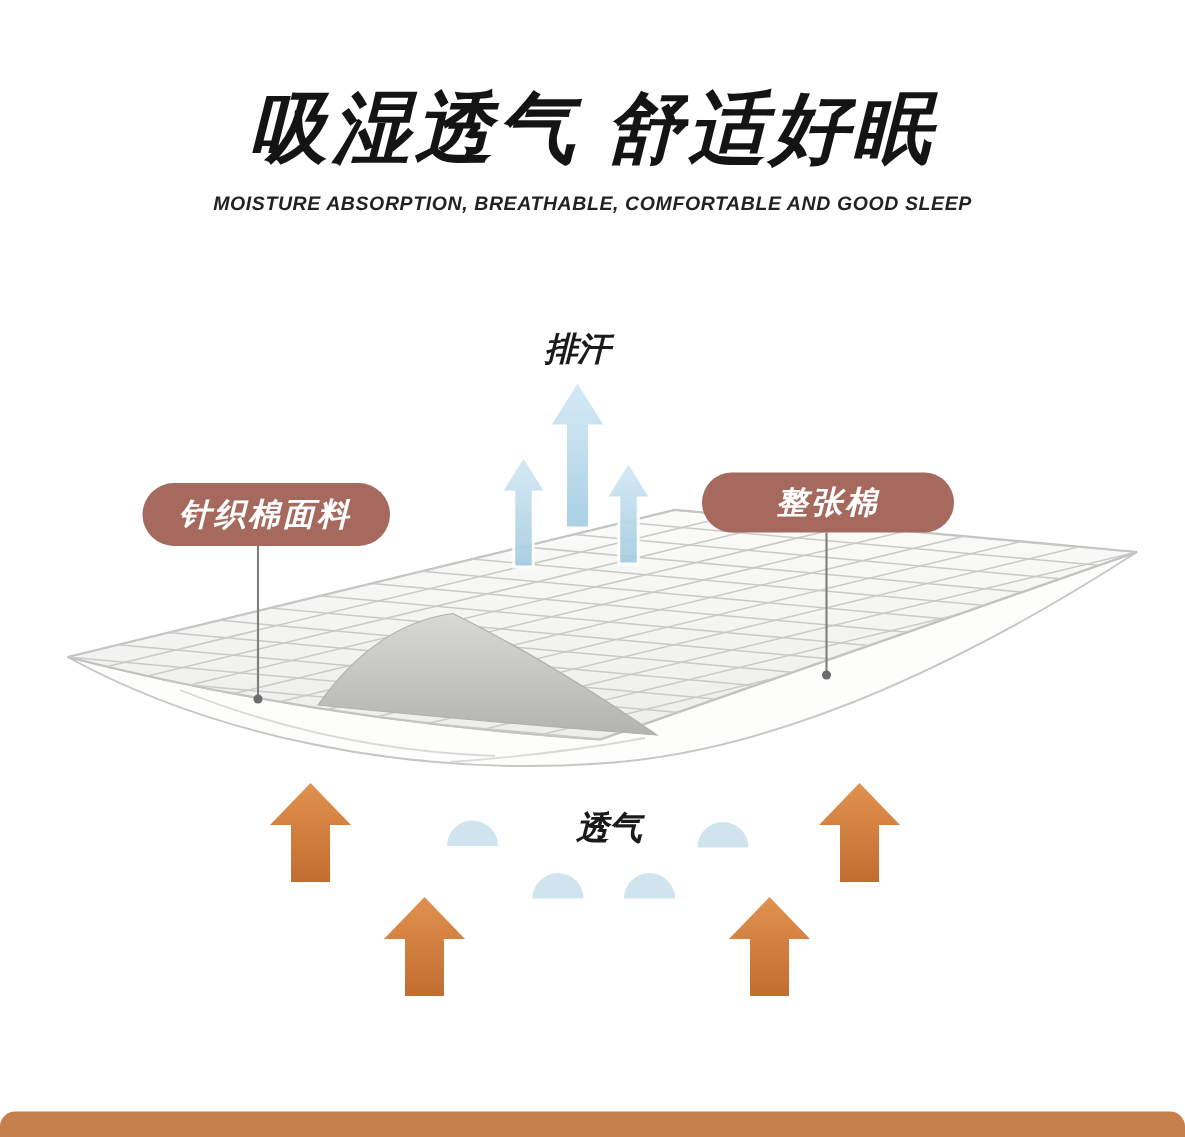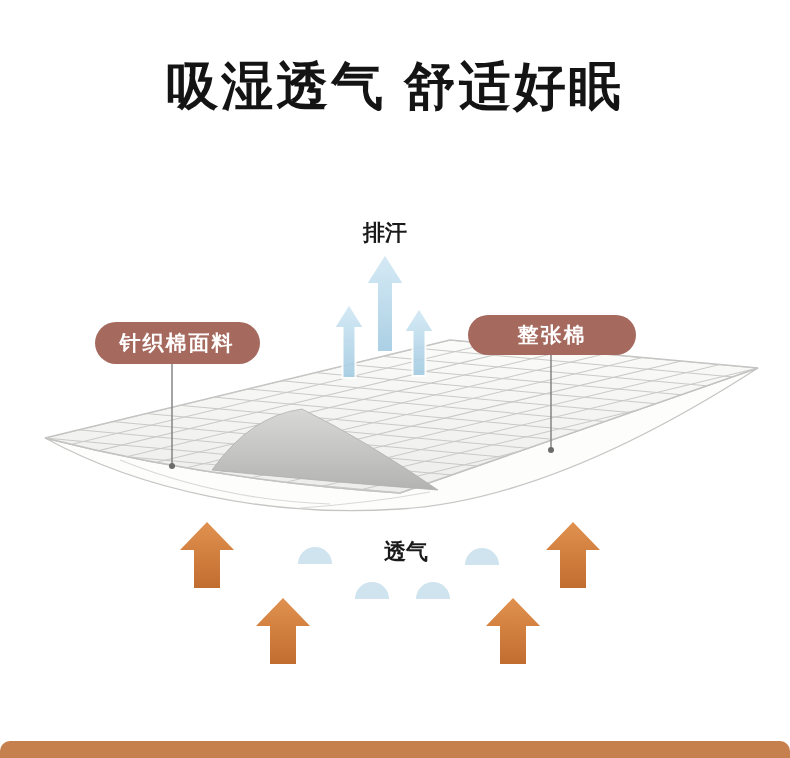--- a/index.html
+++ b/index.html
@@ -1,18 +1,18 @@
 <!DOCTYPE html>
 <html style="--color-tag_bg: #a5695e; --color-hump: #cfe4ee; --color-footer_bar: #c5804e; --color-blue_arrow: #b9d8ea; --color-orange_arrow: #d07c3e; --color-title_text: #141414;"><head>
 <meta charset="utf-8">
 <style>
   html,body { margin:0; padding:0; background:#ffffff; }
   .canvas {
     position:relative; width:790px; height:758px; background:#ffffff;
-    overflow:hidden; font-family:"Liberation Sans","DejaVu Sans",sans-serif;
+    overflow:hidden; font-family:"Liberation Sans","DejaVu Sans",sans-serif;font-style:italic;
   }
   .header { position:absolute; top:58px; left:0; width:790px; text-align:center; }
   .title {
     margin:0; font-size:52px; font-weight:700; color:#141414;
     letter-spacing:3px; line-height:1.1;
   }
   .subtitle {
     margin-top:13px; font-size:13px; font-weight:700; color:#222222;
     letter-spacing:0.4px;
   }
@@ -39,20 +39,21 @@
     border-radius:10px 10px 0 0;
   }
 </style>
 </head>
 <body>
 
 <div class="canvas">
 
   <div class="header">
     <h1 class="title">吸湿透气 舒适好眠</h1>
+    <div class="subtitle">MOISTURE ABSORPTION, BREATHABLE, COMFORTABLE AND GOOD SLEEP</div>
   </div>
 
   <svg class="diagram-svg" width="790" height="580" viewBox="0 0 790 580">
     <defs>
       <linearGradient id="surfGrad" x1="0" y1="0" x2="0" y2="1">
         <stop offset="0" stop-color="#fbfbfa"></stop>
         <stop offset="1" stop-color="#ededeb"></stop>
       </linearGradient>
       <linearGradient id="foldGrad" x1="0" y1="0" x2="0" y2="1">
         <stop offset="0" stop-color="#d8d8d6"></stop>

